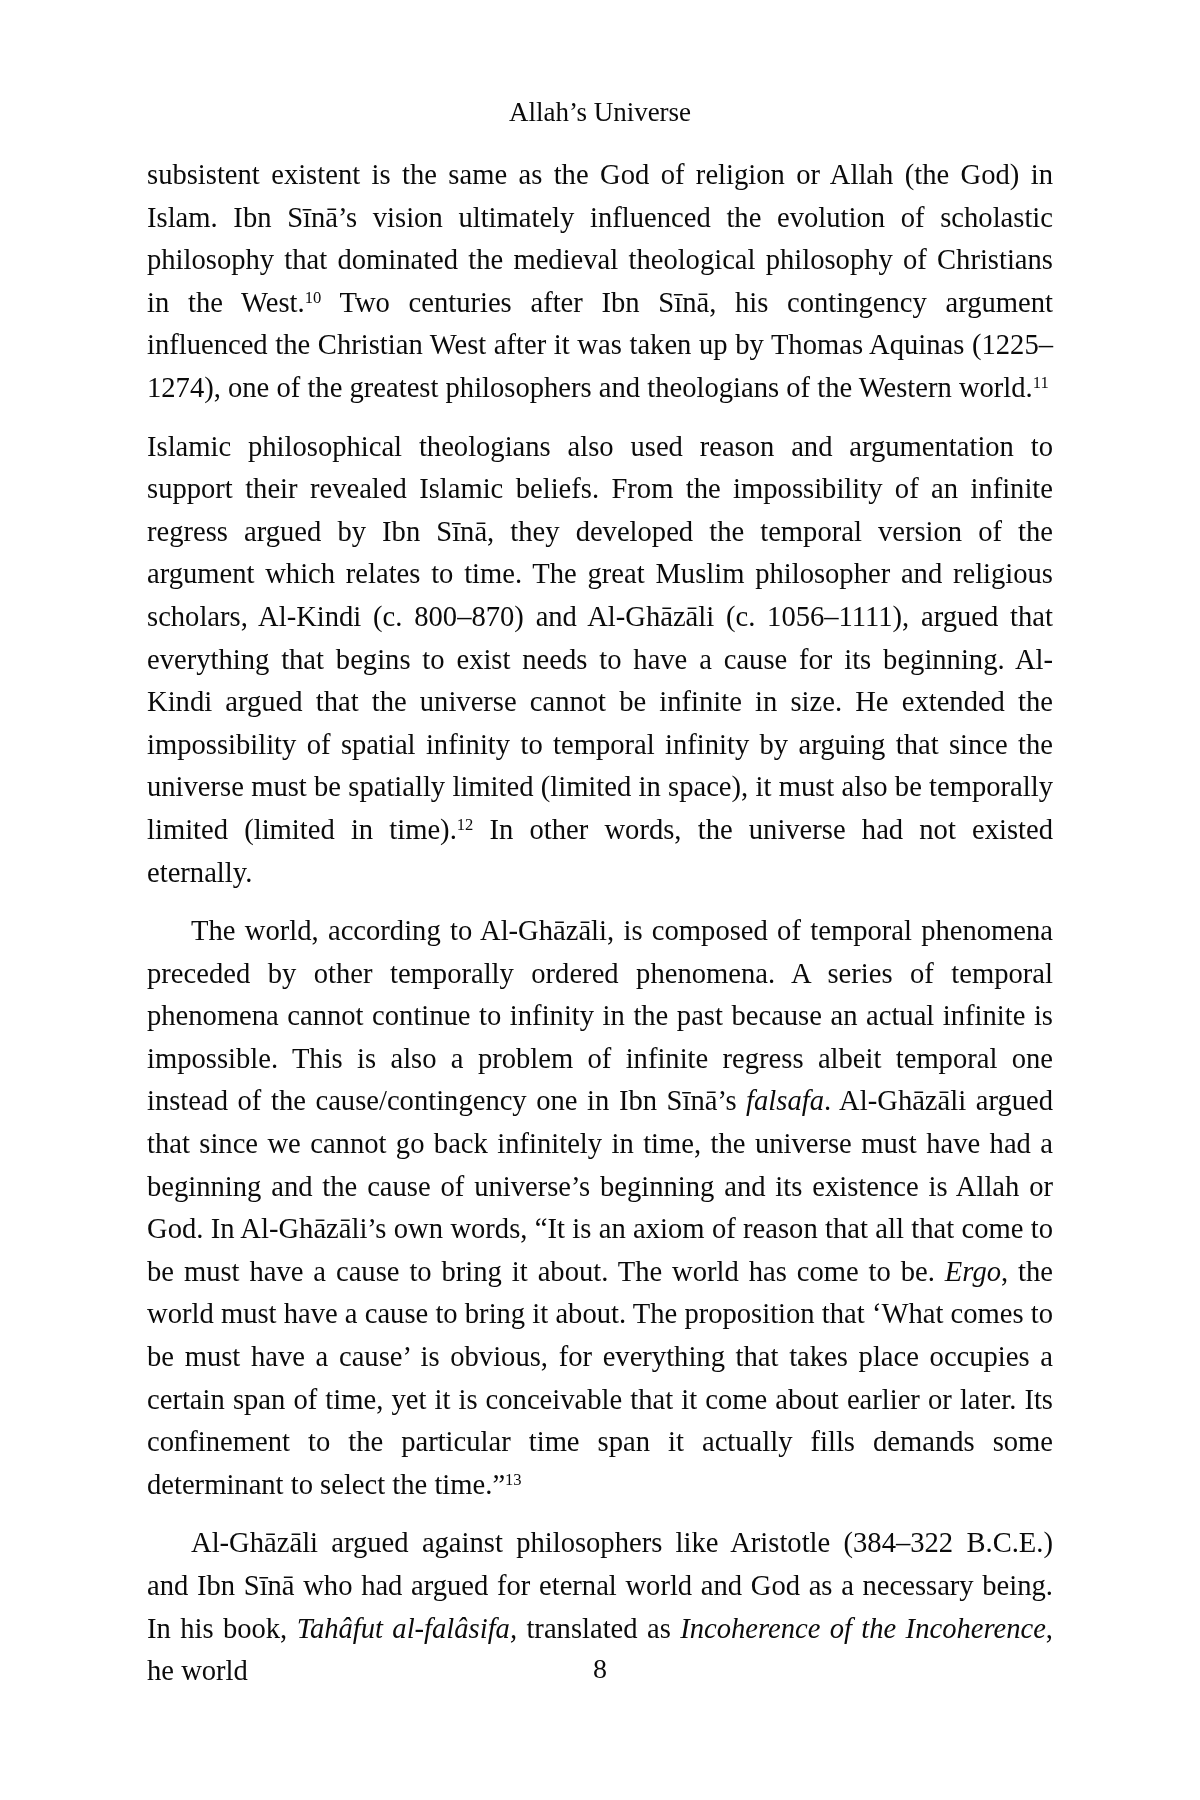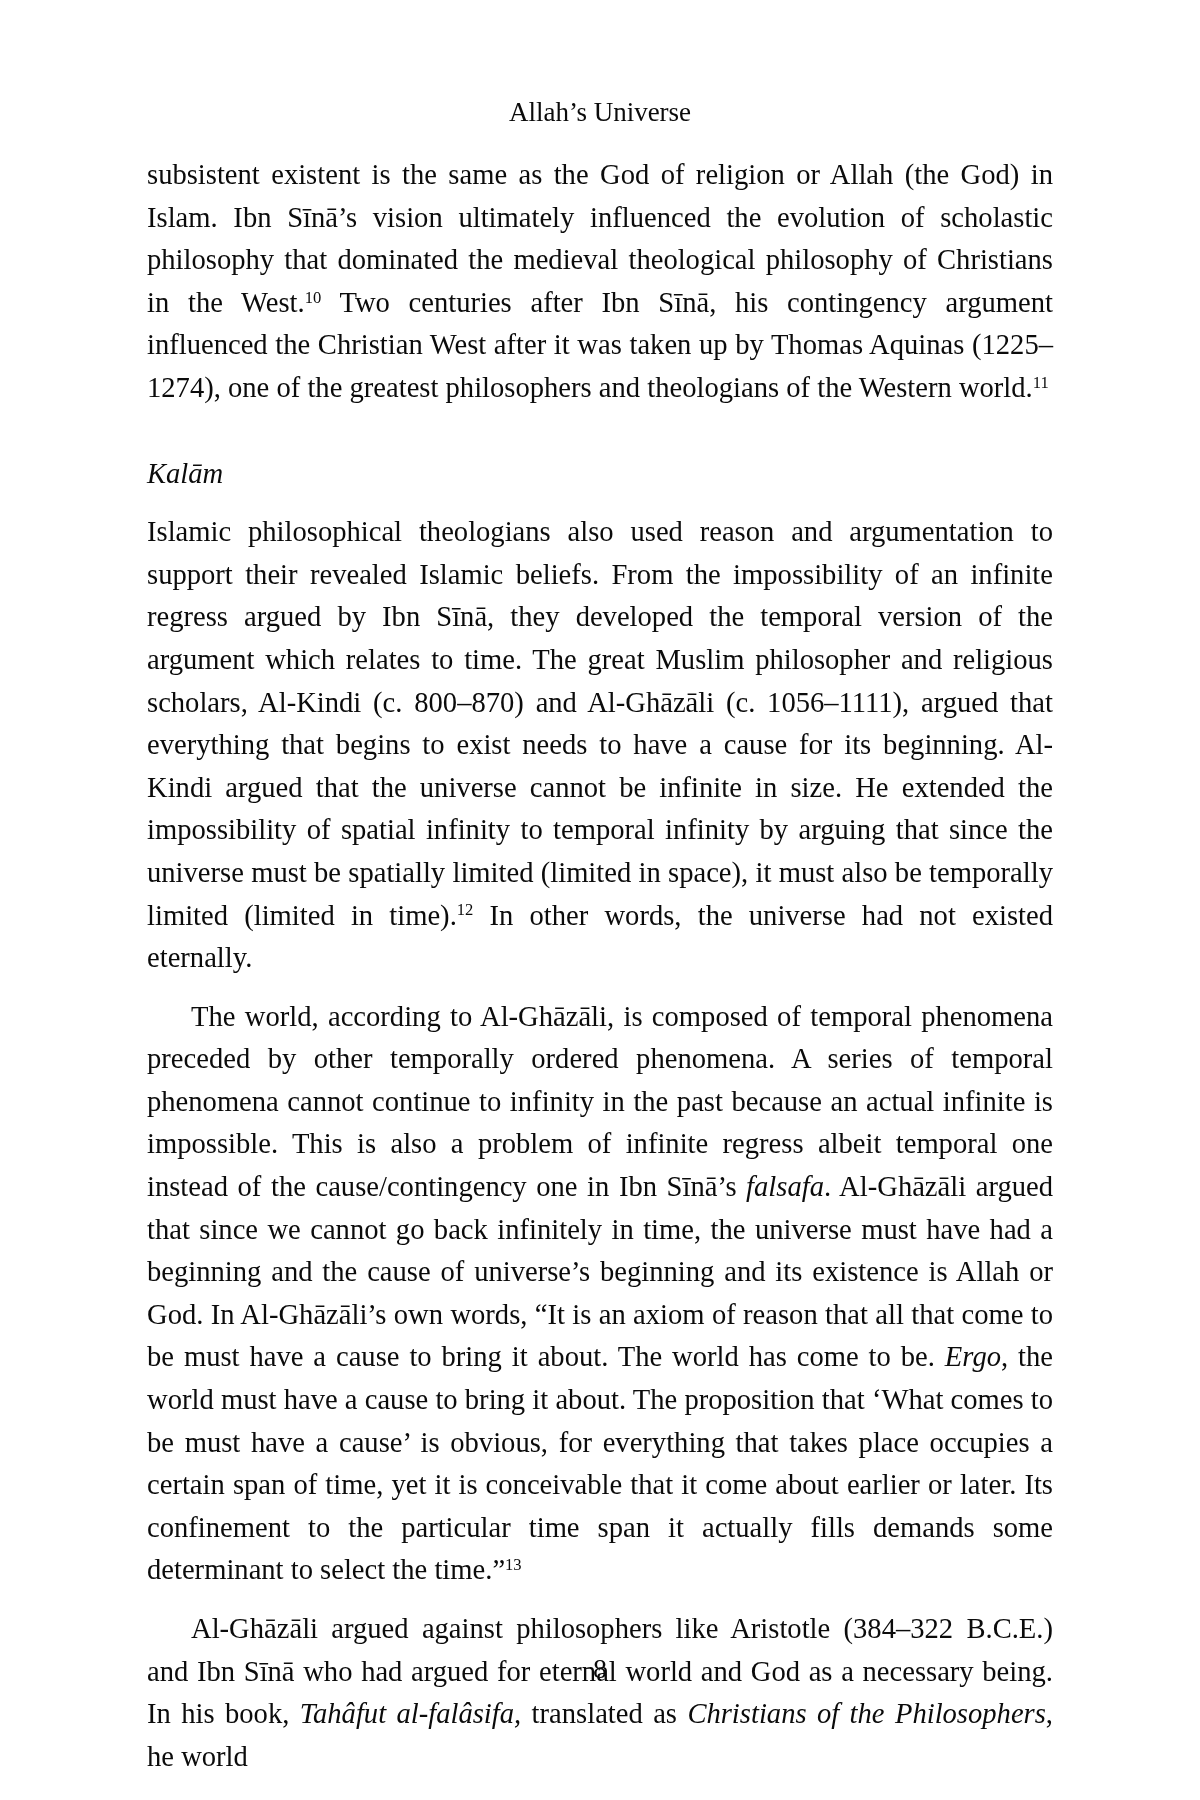--- a/index.html
+++ b/index.html
@@ -71,20 +71,19 @@
   }
 </style>
 </head>
 <body>
 
 <div class="page">
   <div class="running-head">Allah’s Universe</div>
 
   <div class="text-block">
       <p><span>subsistent existent is the same as the God of religion or Allah (the God) in Islam. Ibn Sīnā’s vision ultimately influenced the evolution of scholastic philosophy that dominated the medieval theological philosophy of Christians in the West.</span><sup>10</sup><span> Two centuries after Ibn Sīnā, his contingency argument influenced the Christian West after it was taken up by Thomas Aquinas (1225–1274), one of the greatest philosophers and theologians of the Western world.</span><sup>11</sup></p>
-      <p class="section-heading"><em>Kalām</em></p>
       <p><span>Islamic philosophical theologians also used reason and argumentation to support their revealed Islamic beliefs. From the impossibility of an infinite regress argued by Ibn Sīnā, they developed the temporal version of the argument which relates to time. The great Muslim philosopher and religious scholars, Al-Kindi (c. 800–870) and Al-Ghāzāli (c. 1056–1111), argued that everything that begins to exist needs to have a cause for its beginning. Al-Kindi argued that the universe cannot be infinite in size. He extended the impossibility of spatial infinity to temporal infinity by arguing that since the universe must be spatially limited (limited in space), it must also be temporally limited (limited in time).</span><sup>12</sup><span> In other words, the universe had not existed eternally.</span></p>
       <p class="indent"><span>The world, according to Al-Ghāzāli, is composed of temporal phenomena preceded by other temporally ordered phenomena. A series of temporal phenomena cannot continue to infinity in the past because an actual infinite is impossible. This is also a problem of infinite regress albeit temporal one instead of the cause/contingency one in Ibn Sīnā’s </span><em>falsafa</em><span>. Al-Ghāzāli argued that since we cannot go back infinitely in time, the universe must have had a beginning and the cause of universe’s beginning and its existence is Allah or God. In Al-Ghāzāli’s own words, “It is an axiom of reason that all that come to be must have a cause to bring it about. The world has come to be. </span><em>Ergo</em><span>, the world must have a cause to bring it about. The proposition that ‘What comes to be must have a cause’ is obvious, for everything that takes place occupies a certain span of time, yet it is conceivable that it come about earlier or later. Its confinement to the particular time span it actually fills demands some determinant to select the time.”</span><sup>13</sup></p>
-      <p class="indent"><span>Al-Ghāzāli argued against philosophers like Aristotle (384–322 B.C.E.) and Ibn Sīnā who had argued for eternal world and God as a necessary being. In his book, </span><em>Tahâfut al-falâsifa,</em><span> translated as </span><em>Christians of the Philosophers</em><span>, he world</span></p>
+      <p class="indent"><span>Al-Ghāzāli argued against philosophers like Aristotle (384–322 B.C.E.) and Ibn Sīnā who had argued for eternal world and God as a necessary being. In his book, </span><em>Tahâfut al-falâsifa,</em><span> translated as </span><em>Incoherence of the Incoherence</em><span>, he world</span></p>
     </div>
 
   <div class="page-number">8</div>
 </div>
 
 </body></html>

